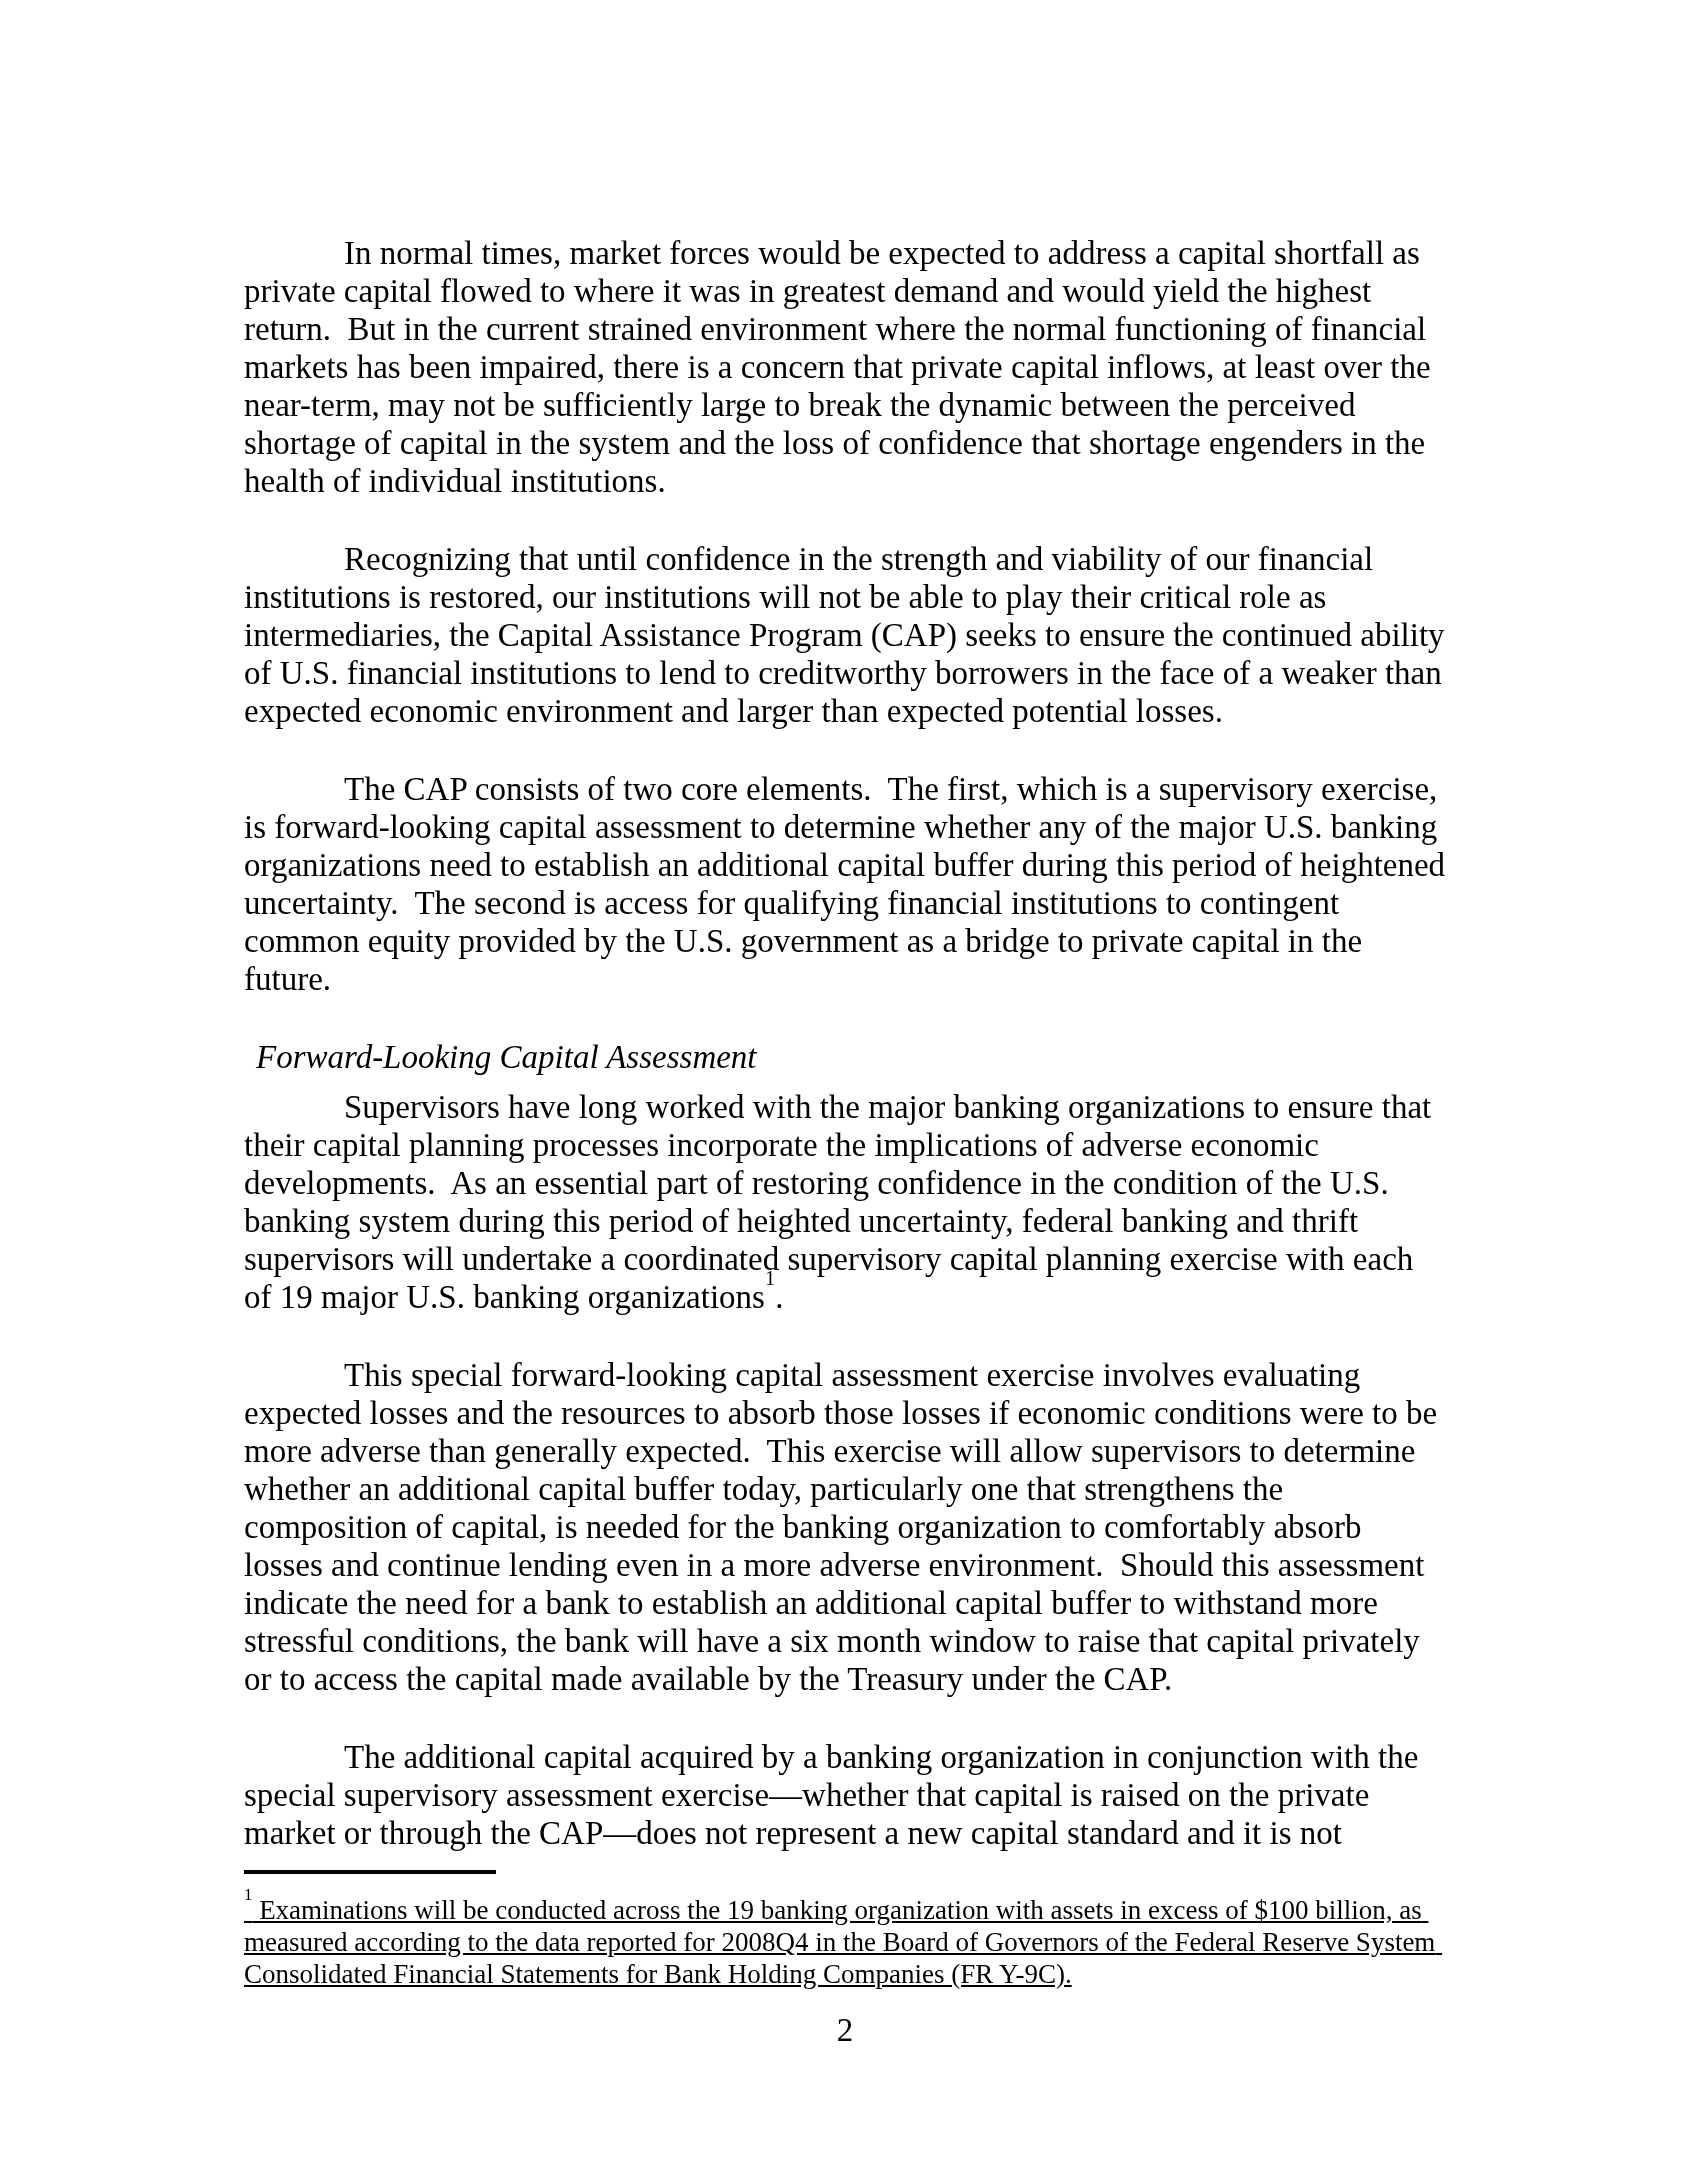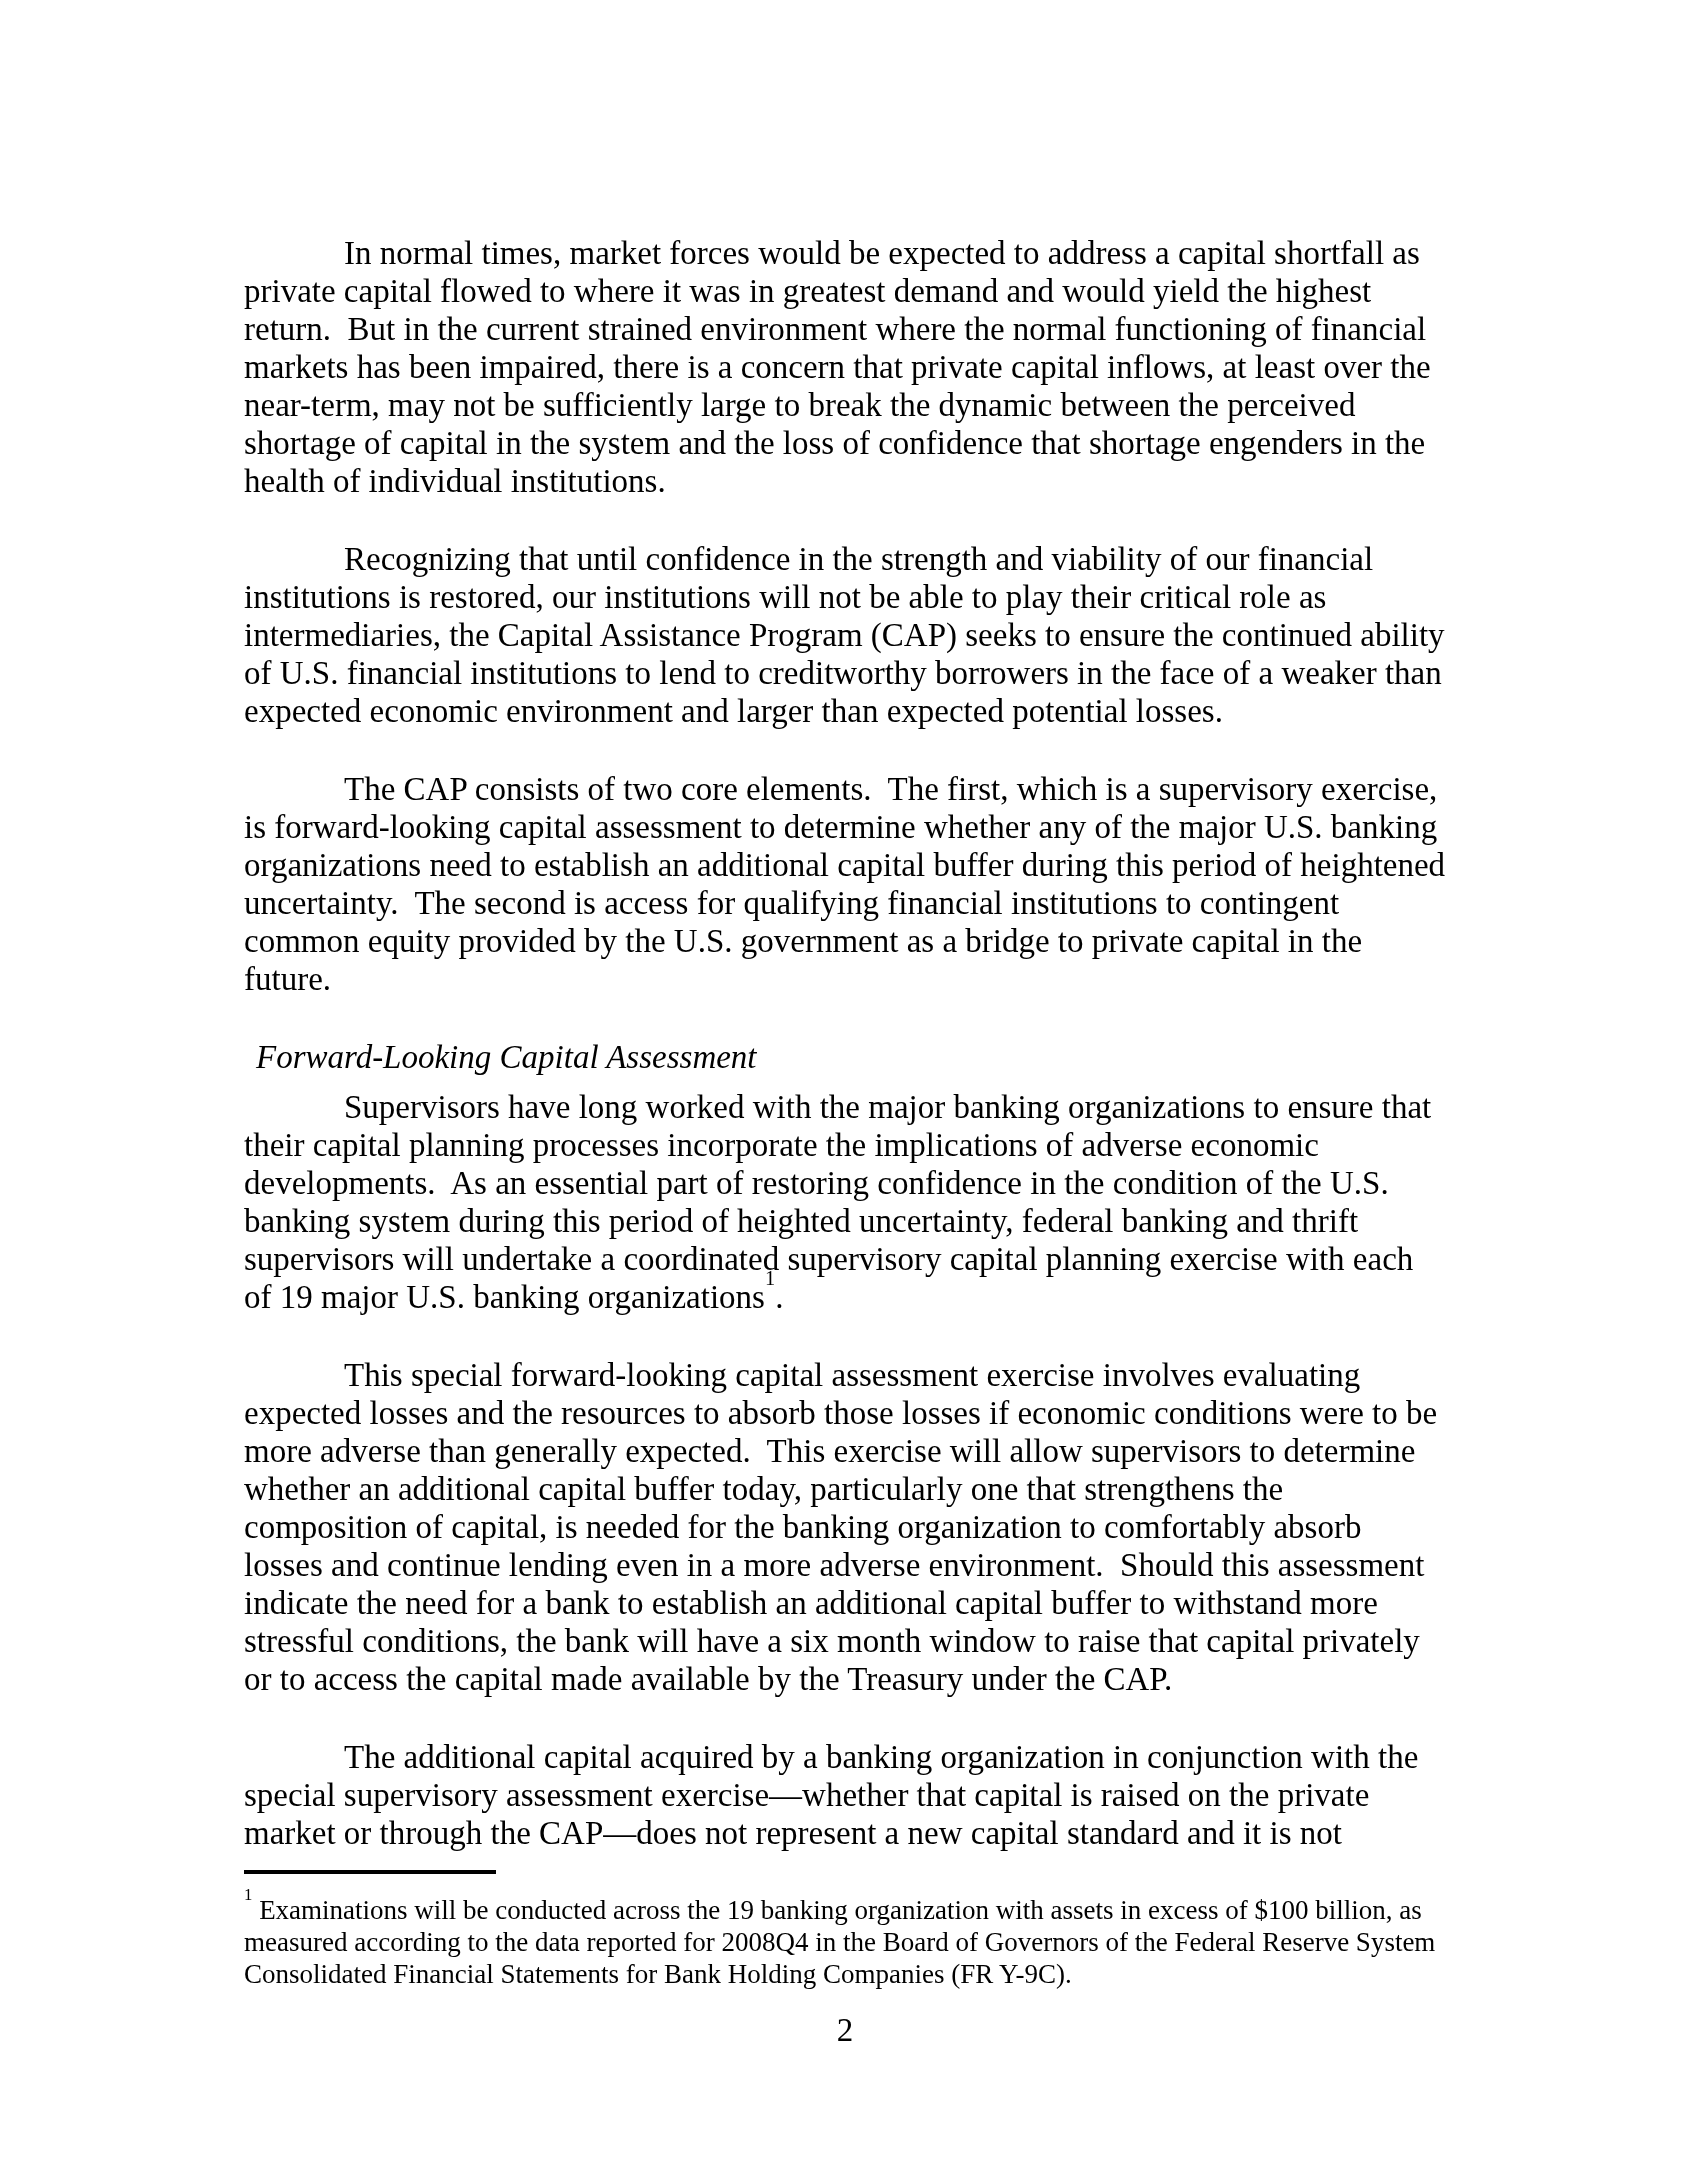--- a/index.html
+++ b/index.html
@@ -49,20 +49,21 @@
     border: 0;
     border-top: 4.1px solid #000000;
     margin: 18px 0 0 0;
   }
   .footnote {
     margin: 20px 0 0 0;
     font-size: 27px;
     line-height: 32px;
     white-space: pre-wrap;
     text-indent: 0;
+    text-decoration: underline;
   }
   .fn-marker {
     font-size: 62%;
     line-height: 0;
     position: relative;
     top: -0.55em;
   }
   .pageno {
     margin: 21.4px 0 0 0;
     text-align: center;

